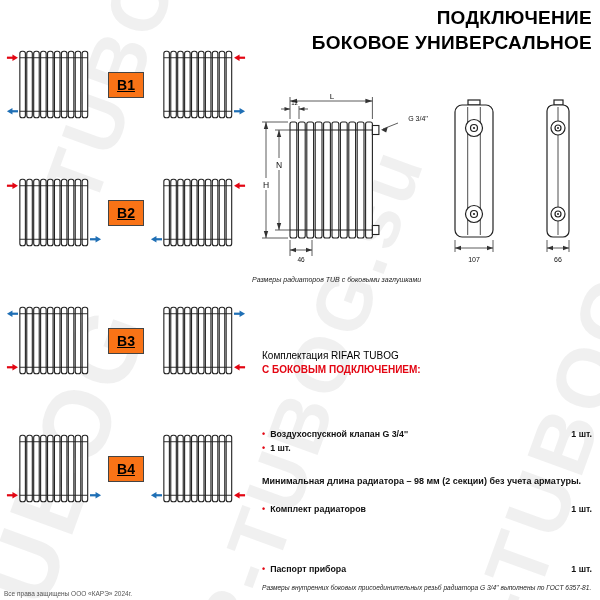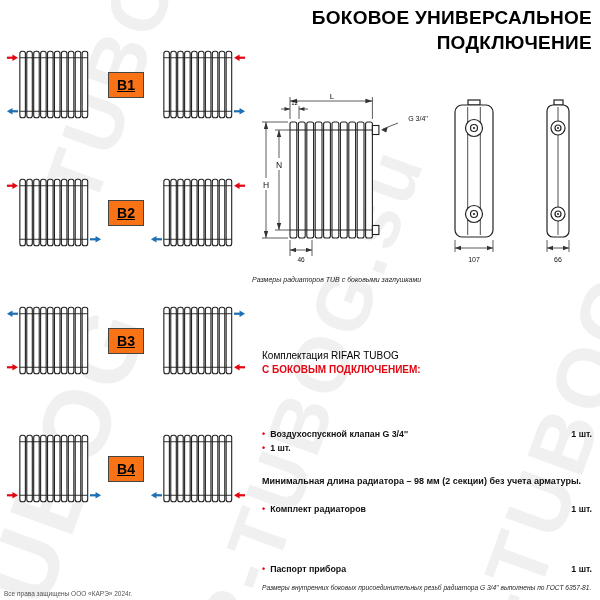--- a/index.html
+++ b/index.html
@@ -60,22 +60,22 @@
 <body>
 
 <div class="page">
 
   <div class="wm wm1">TUBOG</div>
   <div class="wm wm2">RIFAR-TUBOG.su</div>
   <div class="wm wm3">RIFAR-TUBOG.su</div>
   <div class="wm wm4">TUBOG.su</div>
 
   <header class="layer title">
+    <div>ПОДКЛЮЧЕНИЕ</div>
     <div>БОКОВОЕ УНИВЕРСАЛЬНОЕ</div>
-    <div>ПОДКЛЮЧЕНИЕ</div>
   </header>
 
   <div class="layer schemes" id="schemes">
       <div class="scheme-row">
         <svg viewBox="0 0 104 92" width="96" height="85" class="radiator">
           <rect x="15" y="10" width="6" height="72" rx="2.5" fill="#fff" stroke="#222222" stroke-width="1.2"></rect>
           <rect x="22.5" y="10" width="6" height="72" rx="2.5" fill="#fff" stroke="#222222" stroke-width="1.2"></rect>
           <rect x="30" y="10" width="6" height="72" rx="2.5" fill="#fff" stroke="#222222" stroke-width="1.2"></rect>
           <rect x="37.5" y="10" width="6" height="72" rx="2.5" fill="#fff" stroke="#222222" stroke-width="1.2"></rect>
           <rect x="45" y="10" width="6" height="72" rx="2.5" fill="#fff" stroke="#222222" stroke-width="1.2"></rect>

